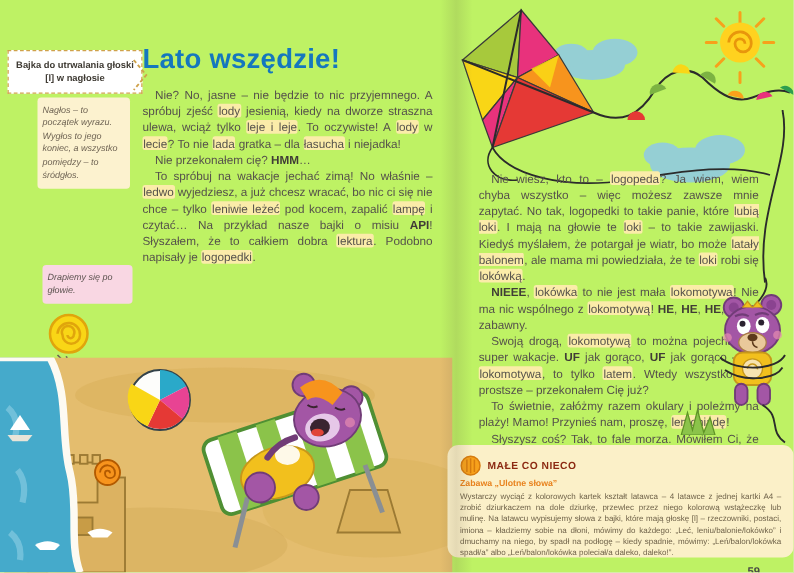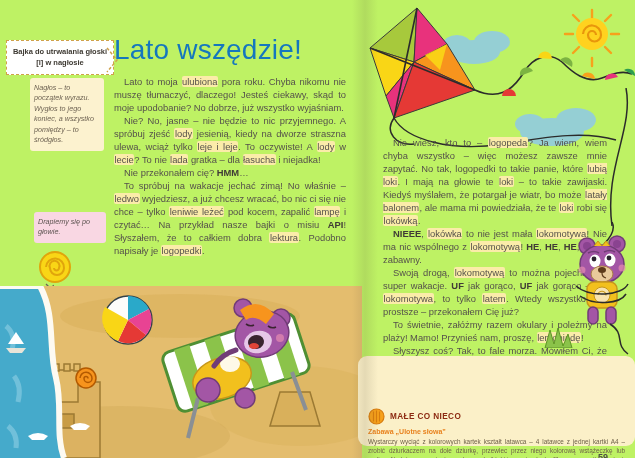--- a/index.html
+++ b/index.html
@@ -16,31 +16,31 @@
   .tag-arrow{position:absolute;left:106px;top:46px;}
   .note{position:absolute;font-family:Liberation Sans, sans-serif;font-style:italic;
         border-radius:3px;padding:5px 4px;font-size:7.2px;line-height:1.45;color:#6e6353;}
   .note.yellow{left:30px;top:78px;width:66px;background:#fcf2cf;}
   .note.pink{left:34px;top:212px;width:64px;background:#f9d7e3;color:#5c5350;}
   .spiral-sun{position:absolute;left:36px;top:248px;}
 
   
   .main-left{position:absolute;left:114px;top:34px;width:232px;}
   .main-right{position:absolute;left:383px;top:136px;width:224px;}
-  h1{margin:0 0 9px 0;font-size:28px;font-weight:400;color:#1577be;letter-spacing:.2px;}
+  h1{margin:0 0 9px 0;font-size:22px;font-weight:700;color:#1577be;letter-spacing:.2px;}
   .story p{margin:0;font-size:9.4px;line-height:13px;color:#55514b;
            text-align:justify;text-indent:10px;}
   .story .hl{background:#fbeca9;border-radius:2px;padding:0 .5px;}
   .story b{color:#403c36;}
 
   
   .activity-box{position:absolute;left:358px;top:356px;width:257px;height:74px;
                 background:#fbf0c8;border-radius:9px;padding:8px 10px;}
   .activity-header{display:flex;align-items:center;gap:5px;font-weight:bold;
-                   font-size:8.2px;color:#8c2a12;letter-spacing:.4px;margin-top:44px;}
+                   font-size:8.2px;color:#8c2a12;letter-spacing:.4px;}
   .activity-subtitle{margin-top:3px;font-size:7px;font-weight:bold;color:#e8821e;}
   .activity-body{margin-top:2px;font-size:6.4px;line-height:1.42;color:#6e6148;text-align:justify;}
 
   .page-num{position:absolute;font-size:9px;font-weight:bold;}
   .page-num.left{left:52px;top:430px;color:#20304f;margin-top:38px;}
   .page-num.right{left:598px;top:432px;color:#4a4a45;margin-top:20px;}
 
   
   .illu{position:absolute;}
   .beach{left:0;top:286px;}
@@ -67,21 +67,20 @@
 
     <svg class="spiral-sun" width="40" height="44" viewBox="0 0 40 44">
       <circle cx="19" cy="19" r="15" fill="#f9d616" stroke="#e0a50c" stroke-width="2"></circle>
       <path d="M19,19 m-9,0 a9,9 0 1,1 18,1 a7,7 0 1,1 -14,0 a5,5 0 1,1 9,0 a2.5,2.5 0 1,1 -5,0" fill="none" stroke="#e0a50c" stroke-width="2"></path>
       <path d="M10,36 l4,4 M17,37 l2,5" stroke="#6b6257" stroke-width="1.3" fill="none"></path>
     </svg>
 
     <div class="main-left">
       <h1>Lato wszędzie!</h1>
       <div class="story">
-          <p>Lato to moja <span class="hl">ulubiona</span> pora roku. Chyba nikomu nie muszę tłumaczyć, dlaczego! Jesteś ciekawy, skąd to moje upodobanie? No dobrze, już wszystko wyjaśniam.</p>
           <p>Nie? No, jasne – nie będzie to nic przyjemnego. A spróbuj zjeść <span class="hl">lody</span> jesienią, kiedy na dworze straszna ulewa, wciąż tylko <span class="hl">leje i leje</span>. To oczywiste! A <span class="hl">lody</span> w <span class="hl">lecie</span>? To nie <span class="hl">lada</span> gratka – dla <span class="hl">łasucha</span> i niejadka!</p>
           <p>Nie przekonałem cię? <b>HMM</b>…</p>
           <p>To spróbuj na wakacje jechać zimą! No właśnie – <span class="hl">ledwo</span> wyjedziesz, a już chcesz wracać, bo nic ci się nie chce – tylko <span class="hl">leniwie leżeć</span> pod kocem, zapalić <span class="hl">lampę</span> i czytać… Na przykład nasze bajki o misiu <b>API</b>! Słyszałem, że to całkiem dobra <span class="hl">lektura</span>. Podobno napisały je <span class="hl">logopedki</span>.</p>
         </div>
     </div>
 
     <svg class="illu beach" width="362" height="172" viewBox="0 0 362 172">
       <rect x="0" y="0" width="362" height="172" fill="#e4bd6e"></rect>
       <ellipse cx="180" cy="30" rx="120" ry="22" fill="#d8ae57" opacity=".45"></ellipse>
       <ellipse cx="300" cy="120" rx="90" ry="40" fill="#d8ae57" opacity=".35"></ellipse>

